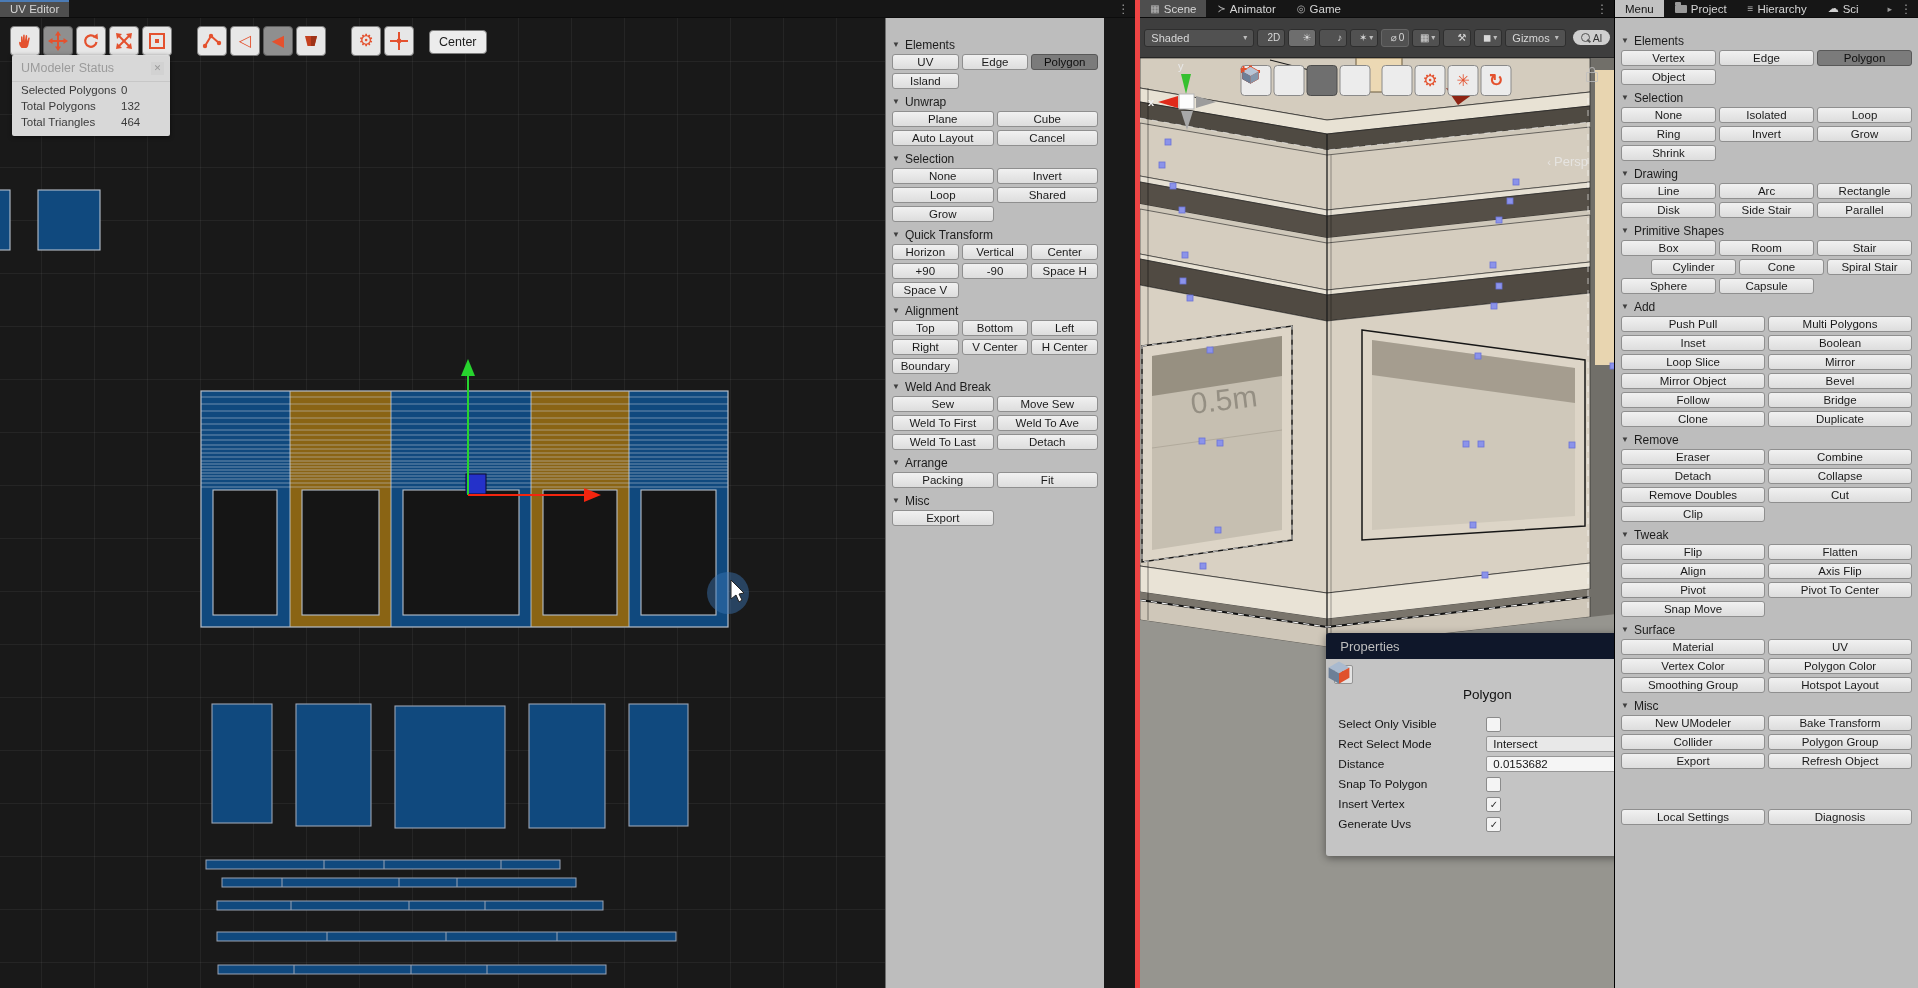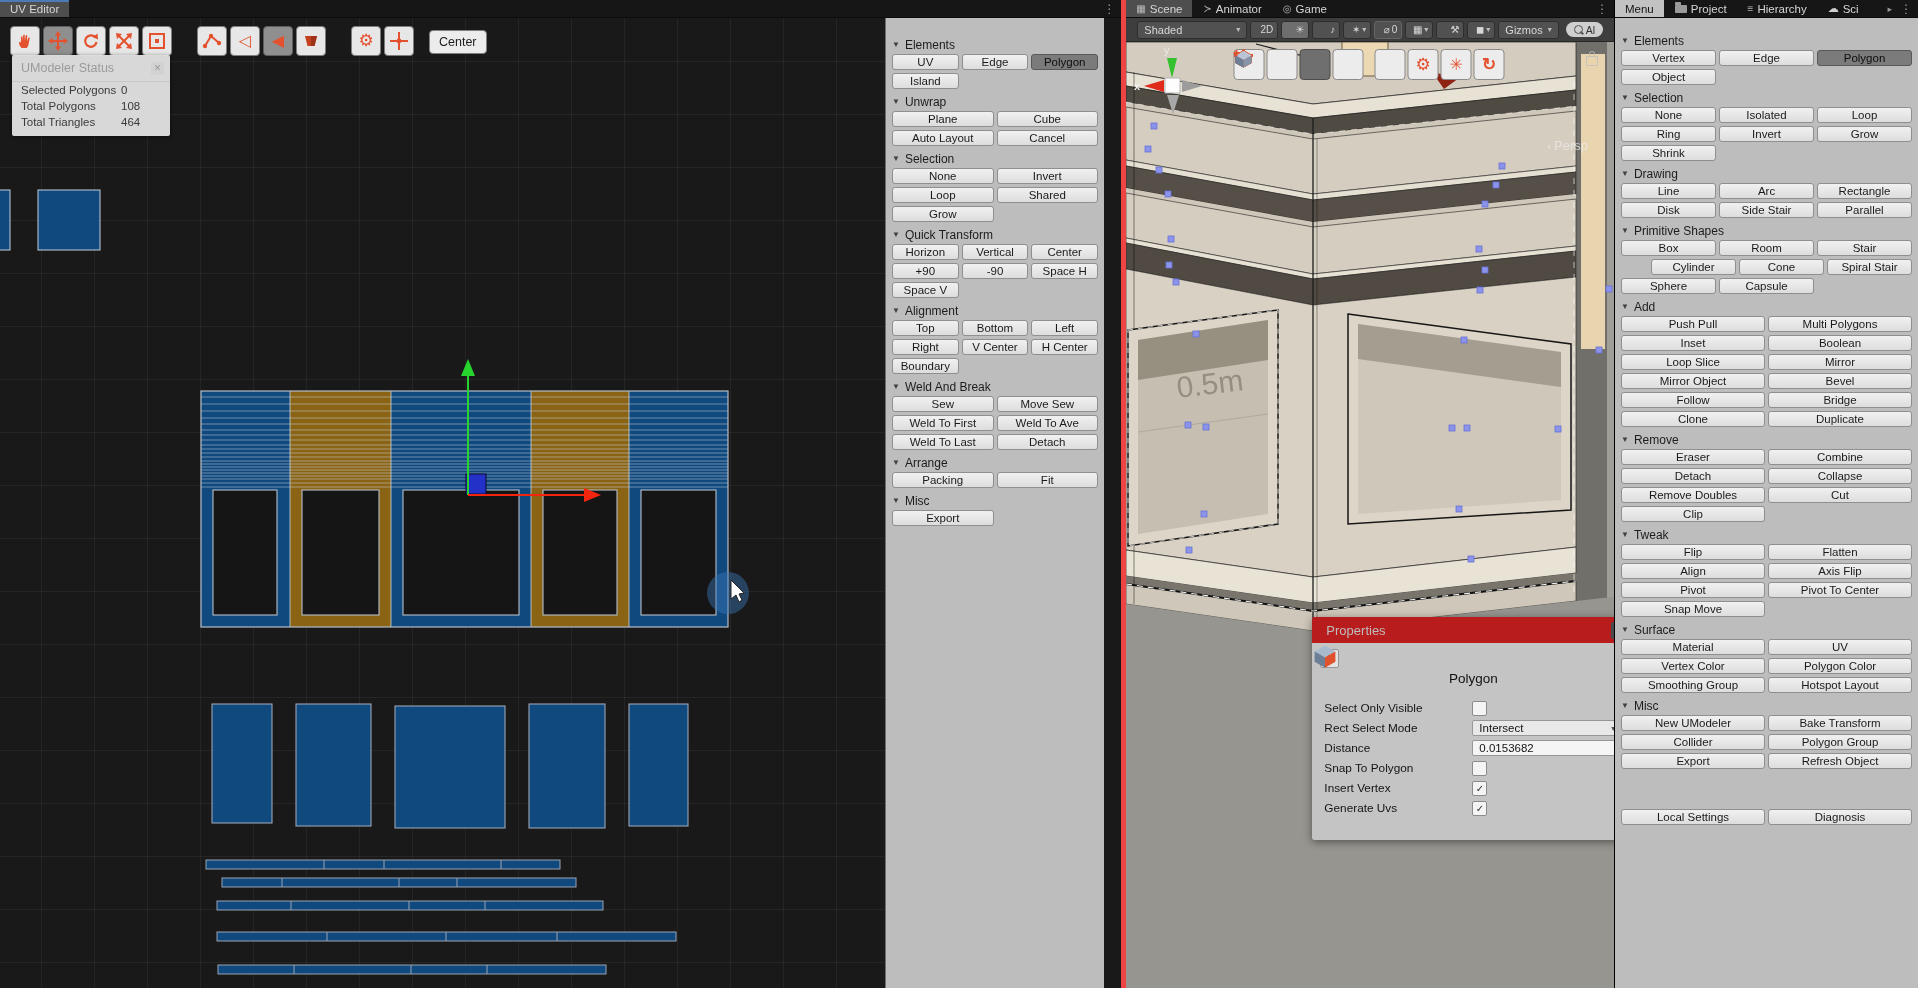--- a/index.html
+++ b/index.html
@@ -40,42 +40,42 @@
   
   .tool-panel{background:#bdbdbd;overflow:hidden;font-size:11.5px;}
   #uv-tools{width:218px;padding-top:14px;}
   .sec-header{display:flex;align-items:center;height:19px;padding-left:6px;color:#1c1c1c;font-size:12px;margin-top:3px;}
   .sec-header .tri{font-size:8px;color:#3f3f3f;margin-right:5px;}
   .btn-row{display:grid;gap:3px;padding:0 6px;margin-bottom:3px;}
   .panel-btn{height:16px;background:linear-gradient(#f1f1f1,#dddddd);border:1px solid #8f8f8f;border-radius:3px;color:#1a1a1a;display:flex;align-items:center;justify-content:center;white-space:nowrap;overflow:hidden;box-sizing:border-box;}
   .panel-btn.active{background:#7b7b7b;border-color:#585858;color:#0d0d0d;}
   
   #scene-window{width:511px;border-right:1px solid #000;}
-  #scene-toolbar{height:24px;background:#3e3e3e;display:flex;align-items:center;padding:0 11px;gap:3px;color:#d8d8d8;font-size:11px;flex:0 0 auto;border-bottom:1px solid #262626;box-sizing:border-box;}
+  #scene-toolbar{height:40px;background:#3e3e3e;display:flex;align-items:center;padding:0 4px;gap:3px;color:#d8d8d8;font-size:11px;flex:0 0 auto;border-bottom:1px solid #262626;box-sizing:border-box;}
   .st-dd{height:16px;background:#515151;border:1px solid #2e2e2e;border-radius:3px;display:flex;align-items:center;gap:5px;padding:0 6px;}
   .st-btn{height:16px;min-width:18px;background:#515151;border:1px solid #2e2e2e;border-radius:3px;display:flex;align-items:center;justify-content:flex-end;gap:2px;padding:0 4px;font-size:10px;}
   .st-btn.on{background:#6e6e6e;}
   .dd-arrow{font-size:8px;color:#bdbdbd;}
   .st-search{height:15px;margin-left:4px;background:#cfcfcf;border-radius:8px;color:#333;display:flex;align-items:center;gap:3px;padding:0 8px;font-size:10.5px;}
   .mag{width:7px;height:7px;border:1.4px solid #555;border-radius:50%;position:relative;display:inline-block;}
   .mag::after{content:'';position:absolute;width:4px;height:1.5px;background:#555;transform:rotate(40deg);left:5px;top:6px;}
   #scene-viewport{position:relative;flex:1;background:#8f8e8a;overflow:hidden;}
   #scene-viewport svg{position:absolute;left:0;top:0;}
   #umodeler-scene-toolbar{position:absolute;top:7px;left:50%;transform:translateX(-50%);display:flex;z-index:4;}
   .cube-btn{width:31px;height:31px;background:#ececec;border:1px solid #8a8a8a;border-radius:4px;margin-right:2px;display:flex;align-items:center;justify-content:center;color:#e4512e;font-size:17px;box-sizing:border-box;}
   .cube-btn.active{background:#6f6f6f;border-color:#4c4c4c;}
   .cube-btn.gstart{margin-left:9px;}
   #axis-gizmo{position:absolute;right:22px;top:12px;width:90px;height:100px;z-index:3;}
   #persp-label{position:absolute;right:26px;top:96px;color:rgba(235,235,235,.75);font-size:13px;z-index:3;display:flex;align-items:center;gap:3px;}
   #persp-label .back-arrow{font-size:11px;}
   #scene-lock{position:absolute;right:16px;top:14px;width:10px;height:8px;border:1.5px solid rgba(190,190,190,.8);border-radius:1px;z-index:3;}
   #scene-lock::before{content:'';position:absolute;left:1.5px;top:-6px;width:4px;height:4px;border:1.5px solid rgba(190,190,190,.8);border-bottom:none;border-radius:3px 3px 0 0;}
   
   #properties-window{position:absolute;left:186px;top:575px;width:322px;height:223px;z-index:6;box-shadow:0 2px 8px rgba(0,0,0,.45);border-radius:3px;overflow:hidden;display:flex;flex-direction:column;}
-  #prop-titlebar{height:26px;background:#b91c1c;display:flex;align-items:center;padding:0 6px 0 14px;color:#bdbdbd;font-size:13px;flex:0 0 auto;}
+  #prop-titlebar{height:26px;background:#0f172a;display:flex;align-items:center;padding:0 6px 0 14px;color:#bdbdbd;font-size:13px;flex:0 0 auto;}
   #prop-close{margin-left:auto;width:17px;height:17px;background:#4a4a4a;color:#8d8d8d;font-size:9px;display:flex;align-items:center;justify-content:center;border-radius:2px;}
   #prop-body{flex:1;background:#c4c4c4;position:relative;padding-top:6px;}
   #prop-help{position:absolute;left:8px;top:6px;width:17px;height:17px;background:#e3e3e3;border:1px solid #949494;border-radius:2px;color:#333;font-size:11px;display:flex;align-items:center;justify-content:center;}
   #prop-objheader{display:flex;align-items:center;justify-content:center;gap:9px;margin:22px 0 12px 0;color:#111;font-size:13.5px;}
   .prop-row{display:flex;align-items:center;height:20px;padding:0 12px;color:#141414;font-size:11.8px;}
   .prop-row .plabel{width:148px;flex:0 0 auto;}
   .prop-ctrl{flex:1;display:flex;align-items:center;}
   .pcheck{width:13px;height:13px;background:#f4f4f4;border:1px solid #8b8b8b;border-radius:2px;display:flex;align-items:center;justify-content:center;font-size:10px;color:#2e2e2e;}
   .pdrop{width:100%;height:16px;background:#e8e8e8;border:1px solid #979797;border-radius:2px;display:flex;align-items:center;padding:0 6px;font-size:11.5px;color:#141414;box-sizing:border-box;}
   .pdrop .dd-arrow{margin-left:auto;color:#555;}
@@ -276,21 +276,21 @@
             <span>UModeler Status</span>
             <span class="st-close">✕</span>
           </div>
           <div id="status-rows">
               <div class="st-row">
                 <span class="lbl">Selected Polygons</span>
                 <span class="val">0</span>
               </div>
               <div class="st-row">
                 <span class="lbl">Total Polygons</span>
-                <span class="val">108</span>
+                <span class="val">132</span>
               </div>
               <div class="st-row">
                 <span class="lbl">Total Triangles</span>
                 <span class="val">464</span>
               </div>
             </div>
         </div>
       </div>
       <div class="tool-panel" id="uv-tools">
           <div class="sec-header">

